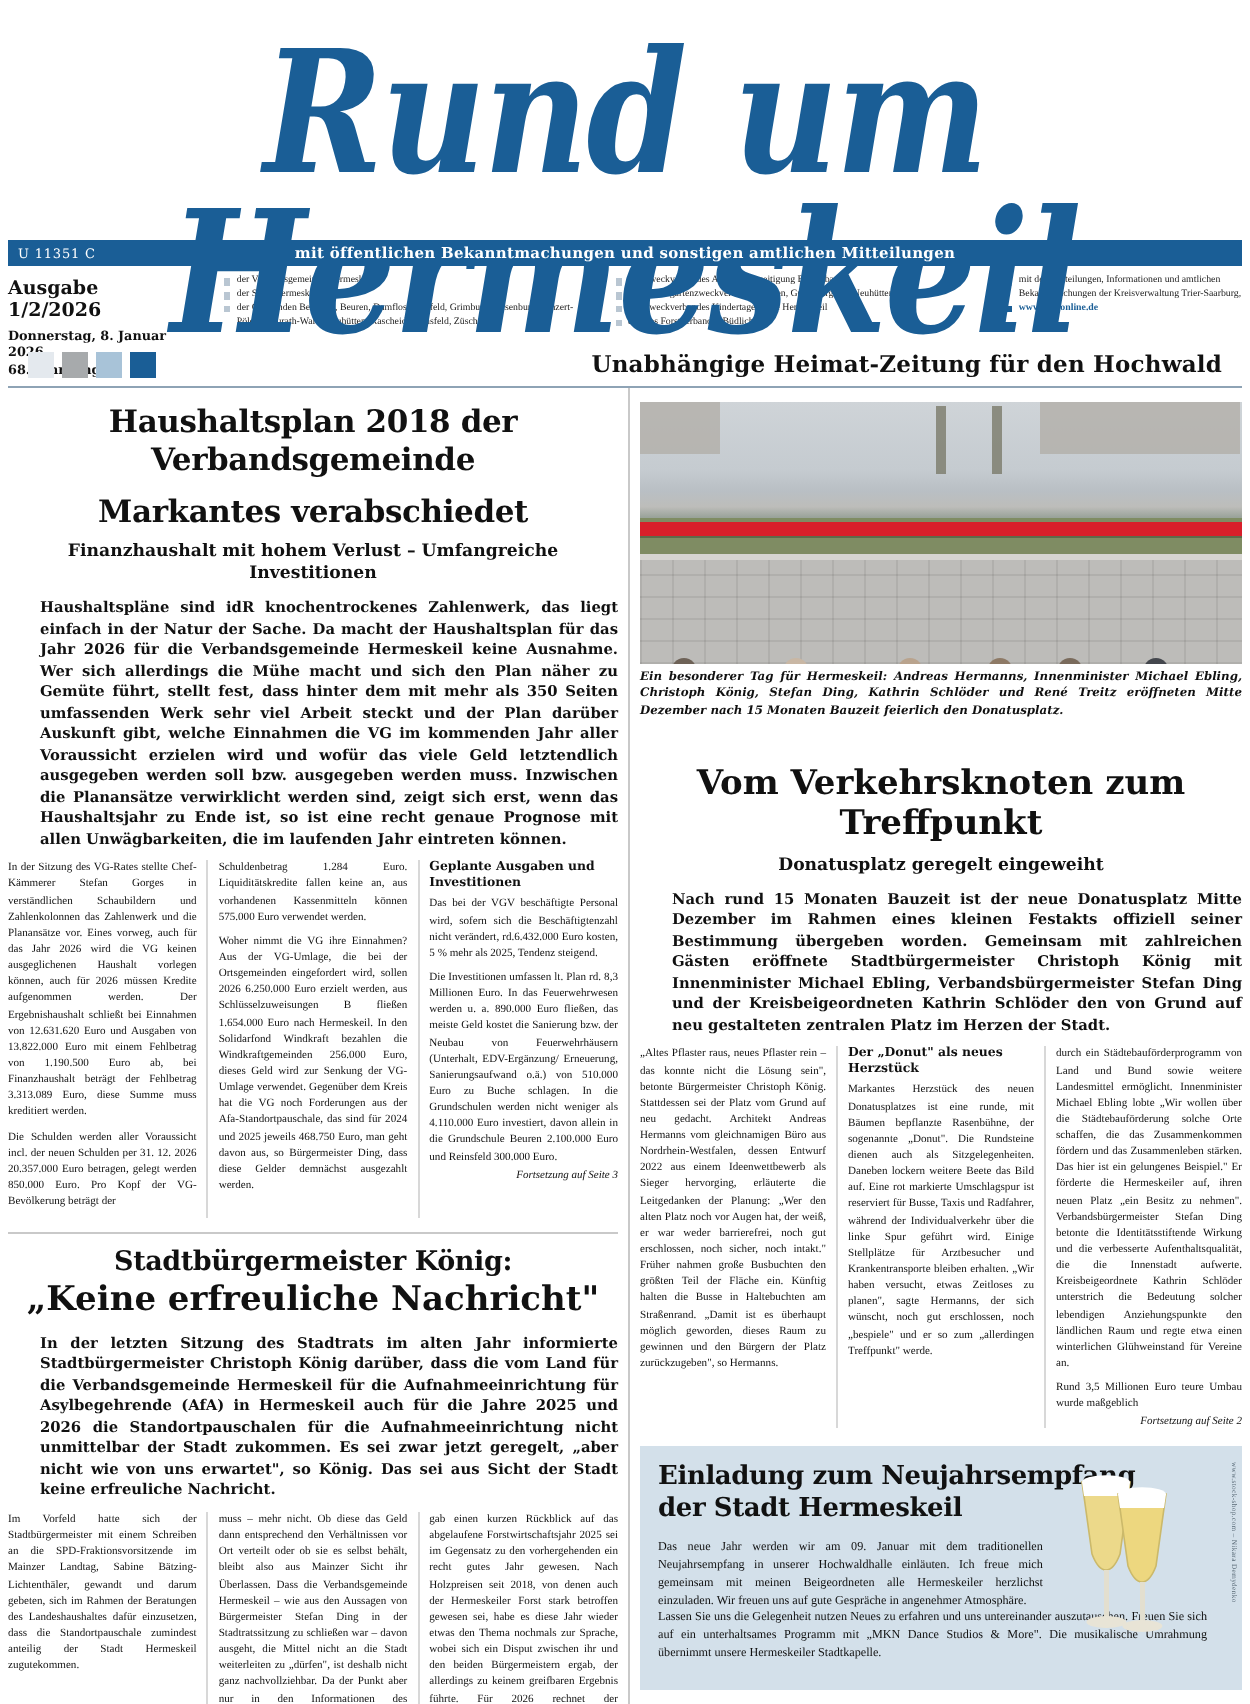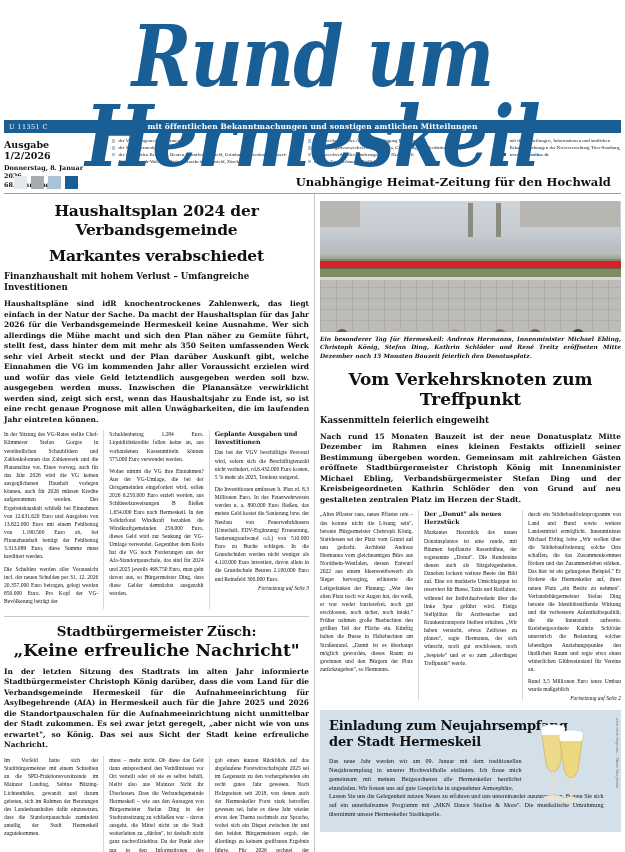--- a/index.html
+++ b/index.html
@@ -76,25 +76,25 @@
   .hl{
     font-family:"DejaVu Serif",serif;font-weight:700;
     font-size:15.5px;line-height:1.2;text-align:center;margin:8px 0 0 0;letter-spacing:-.2px;
   }
   .hl2{
     font-family:"DejaVu Serif",serif;font-weight:700;
     font-size:17px;line-height:1.2;text-align:center;margin:1px 0 0 0;
   }
   .deck{
     font-family:"DejaVu Serif",serif;font-weight:700;font-size:8.6px;
-    margin:5px 0 0 0;line-height:1.3;
+    text-align:center;margin:5px 0 0 0;line-height:1.3;
   }
   .lede{
     font-family:"DejaVu Serif",serif;font-weight:700;font-size:7.4px;
-    line-height:1.42;text-align:justify;margin:6px 0 0 0;hyphens:auto;
+    line-height:1.42;text-align:justify;margin:6px 0 0 16px;hyphens:auto;
   }
   .hr-thin{border-bottom:1px solid #c9c9c9;margin:7px 0 0 0;}
 
   
   .tri{display:flex;gap:5px;margin-top:5px;}
   .tri .c{flex:1;}
   .tri.withsep .c + .c{border-left:1px solid #d8d8d8;padding-left:5px;}
   .p{font-size:5.55px;line-height:1.47;text-align:justify;margin:0 0 4px 0;hyphens:auto;text-justify:inter-word;}
   .p.nm{margin-bottom:0;}
   .sh{font-family:"DejaVu Serif",serif;font-weight:700;font-size:6.2px;line-height:1.3;margin:0 0 2px 0;}
@@ -214,21 +214,21 @@
       </div>
     </div>
   </div>
   <div class="rule-head"></div>
 
   <div class="body">
 
     <div class="colL">
 
       <div>
-        <div class="hl">Haushaltsplan 2024 der Verbandsgemeinde</div>
+        <div class="hl">Haushaltsplan 2018 der Verbandsgemeinde</div>
         <div class="hl">Markantes verabschiedet</div>
         <div class="deck">Finanzhaushalt mit hohem Verlust – Umfangreiche Investitionen</div>
         <div class="lede">Haushaltspläne sind idR knochentrockenes Zahlenwerk, das liegt einfach in der Natur der Sache. Da macht der Haushaltsplan für das Jahr 2026 für die Verbandsgemeinde Hermeskeil keine Ausnahme. Wer sich allerdings die Mühe macht und sich den Plan näher zu Gemüte führt, stellt fest, dass hinter dem mit mehr als 350 Seiten umfassenden Werk sehr viel Arbeit steckt und der Plan darüber Auskunft gibt, welche Einnahmen die VG im kommenden Jahr aller Voraussicht erzielen wird und wofür das viele Geld letztendlich ausgegeben werden soll bzw. ausgegeben werden muss. Inzwischen die Planansätze verwirklicht werden sind, zeigt sich erst, wenn das Haushaltsjahr zu Ende ist, so ist eine recht genaue Prognose mit allen Unwägbarkeiten, die im laufenden Jahr eintreten können.</div>
         <div class="tri withsep">
           <div class="c">
             <div class="p">In der Sitzung des VG-Rates stellte Chef-Kämmerer Stefan Gorges in verständlichen Schaubildern und Zahlenkolonnen das Zahlenwerk und die Planansätze vor. Eines vorweg, auch für das Jahr 2026 wird die VG keinen ausgeglichenen Haushalt vorlegen können, auch für 2026 müssen Kredite aufgenommen werden. Der Ergebnishaushalt schließt bei Einnahmen von 12.631.620 Euro und Ausgaben von 13.822.000 Euro mit einem Fehlbetrag von 1.190.500 Euro ab, bei Finanzhaushalt beträgt der Fehlbetrag 3.313.089 Euro, diese Summe muss kreditiert werden.</div>
             <div class="p">Die Schulden werden aller Voraussicht incl. der neuen Schulden per 31. 12. 2026 20.357.000 Euro betragen, gelegt werden 850.000 Euro. Pro Kopf der VG-Bevölkerung beträgt der</div>
           </div>
           <div class="c">
             <div class="p">Schuldenbetrag 1.284 Euro. Liquiditätskredite fallen keine an, aus vorhandenen Kassenmitteln können 575.000 Euro verwendet werden.</div>
@@ -239,21 +239,21 @@
             <div class="p">Das bei der VGV beschäftigte Personal wird, sofern sich die Beschäftigtenzahl nicht verändert, rd.6.432.000 Euro kosten, 5 % mehr als 2025, Tendenz steigend.</div>
             <div class="p nm">Die Investitionen umfassen lt. Plan rd. 8,3 Millionen Euro. In das Feuerwehrwesen werden u. a. 890.000 Euro fließen, das meiste Geld kostet die Sanierung bzw. der Neubau von Feuerwehrhäusern (Unterhalt, EDV-Ergänzung/ Erneuerung, Sanierungsaufwand o.ä.) von 510.000 Euro zu Buche schlagen. In die Grundschulen werden nicht weniger als 4.110.000 Euro investiert, davon allein in die Grundschule Beuren 2.100.000 Euro und Reinsfeld 300.000 Euro.</div>
             <div class="cont">Fortsetzung auf Seite 3</div>
           </div>
         </div>
       </div>
 
       <div class="hr-thin"></div>
 
       <div>
-        <div class="hl" style="font-size:13.5px;margin-top:6px;">Stadtbürgermeister Züsch:</div>
+        <div class="hl" style="font-size:13.5px;margin-top:6px;">Stadtbürgermeister König:</div>
         <div class="hl2">„Keine erfreuliche Nachricht"</div>
         <div class="lede">In der letzten Sitzung des Stadtrats im alten Jahr informierte Stadtbürgermeister Christoph König darüber, dass die vom Land für die Verbandsgemeinde Hermeskeil für die Aufnahmeeinrichtung für Asylbegehrende (AfA) in Hermeskeil auch für die Jahre 2025 und 2026 die Standortpauschalen für die Aufnahmeeinrichtung nicht unmittelbar der Stadt zukommen. Es sei zwar jetzt geregelt, „aber nicht wie von uns erwartet", so König. Das sei aus Sicht der Stadt keine erfreuliche Nachricht.</div>
         <div class="tri withsep">
           <div class="c">
             <div class="p">Im Vorfeld hatte sich der Stadtbürgermeister mit einem Schreiben an die SPD-Fraktionsvorsitzende im Mainzer Landtag, Sabine Bätzing-Lichtenthäler, gewandt und darum gebeten, sich im Rahmen der Beratungen des Landeshaushaltes dafür einzusetzen, dass die Standortpauschale zumindest anteilig der Stadt Hermeskeil zugutekommen.</div>
 
           </div>
           <div class="c">
             <div class="p">muss – mehr nicht. Ob diese das Geld dann entsprechend den Verhältnissen vor Ort verteilt oder ob sie es selbst behält, bleibt also aus Mainzer Sicht ihr Überlassen. Dass die Verbandsgemeinde Hermeskeil – wie aus den Aussagen von Bürgermeister Stefan Ding in der Stadtratssitzung zu schließen war – davon ausgeht, die Mittel nicht an die Stadt weiterleiten zu „dürfen", ist deshalb nicht ganz nachvollziehbar. Da der Punkt aber nur in den Informationen des Stadtbürgermeisters reichte und nicht auf der Tagesordnung stand, gab es keine weitere Diskussion. Erst unter dem Punkt „Verschiedenes" brachte Lena Weber das Thema nochmals zur Sprache, wobei sich ein Disput zwischen ihr und den beiden Bürgermeistern ergab, der allerdings zu keinem greifbaren Ergebnis führte.</div>
 
@@ -303,22 +303,22 @@
 
         </div>
 
         <div class="ribbon b"></div>
         <div class="ribbon"></div>
       </div>
 
       <div class="caption">Ein besonderer Tag für Hermeskeil: Andreas Hermanns, Innenminister Michael Ebling, Christoph König, Stefan Ding, Kathrin Schlöder und René Treitz eröffneten Mitte Dezember nach 15 Monaten Bauzeit feierlich den Donatusplatz.</div>
 
       <div>
-        <div class="hl2" style="margin-top:9px;text-align:center;">Vom Verkehrsknoten zum Treffpunkt</div>
-        <div class="deck">Kassenmitteln feierlich eingeweiht</div>
+        <div class="hl2" style="margin-top:22px;text-align:center;">Vom Verkehrsknoten zum Treffpunkt</div>
+        <div class="deck">Donatusplatz geregelt eingeweiht</div>
         <div class="lede">Nach rund 15 Monaten Bauzeit ist der neue Donatusplatz Mitte Dezember im Rahmen eines kleinen Festakts offiziell seiner Bestimmung übergeben worden. Gemeinsam mit zahlreichen Gästen eröffnete Stadtbürgermeister Christoph König mit Innenminister Michael Ebling, Verbandsbürgermeister Stefan Ding und der Kreisbeigeordneten Kathrin Schlöder den von Grund auf neu gestalteten zentralen Platz im Herzen der Stadt.</div>
         <div class="tri withsep">
           <div class="c">
             <div class="p nm">„Altes Pflaster raus, neues Pflaster rein – das konnte nicht die Lösung sein", betonte Bürgermeister Christoph König. Stattdessen sei der Platz vom Grund auf neu gedacht. Architekt Andreas Hermanns vom gleichnamigen Büro aus Nordrhein-Westfalen, dessen Entwurf 2022 aus einem Ideenwettbewerb als Sieger hervorging, erläuterte die Leitgedanken der Planung: „Wer den alten Platz noch vor Augen hat, der weiß, er war weder barrierefrei, noch gut erschlossen, noch sicher, noch intakt." Früher nahmen große Busbuchten den größten Teil der Fläche ein. Künftig halten die Busse in Haltebuchten am Straßenrand. „Damit ist es überhaupt möglich geworden, dieses Raum zu gewinnen und den Bürgern der Platz zurückzugeben", so Hermanns.</div>
           </div>
           <div class="c">
             <div class="sh">Der „Donut" als neues Herzstück</div>
             <div class="p nm">Markantes Herzstück des neuen Donatusplatzes ist eine runde, mit Bäumen bepflanzte Rasenbühne, der sogenannte „Donut". Die Rundsteine dienen auch als Sitzgelegenheiten. Daneben lockern weitere Beete das Bild auf. Eine rot markierte Umschlagspur ist reserviert für Busse, Taxis und Radfahrer, während der Individualverkehr über die linke Spur geführt wird. Einige Stellplätze für Arztbesucher und Krankentransporte bleiben erhalten. „Wir haben versucht, etwas Zeitloses zu planen", sagte Hermanns, der sich wünscht, noch gut erschlossen, noch „bespiele" und er so zum „allerdingen Treffpunkt" werde.</div>
           </div>
           <div class="c">

